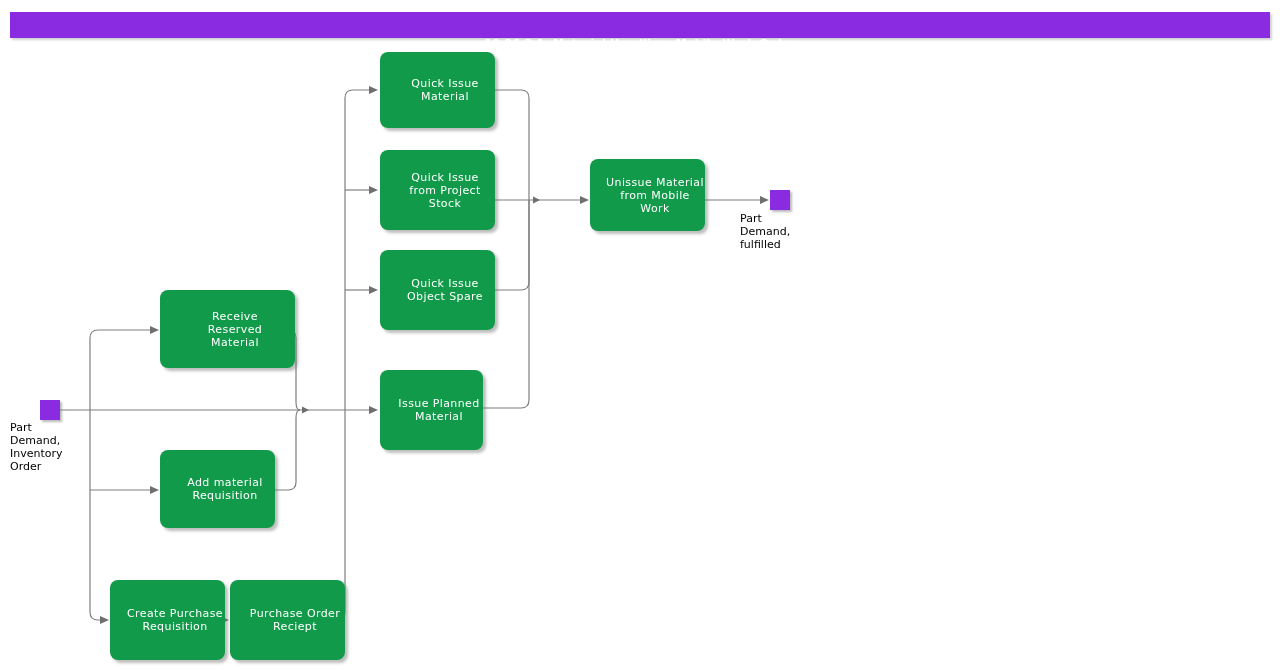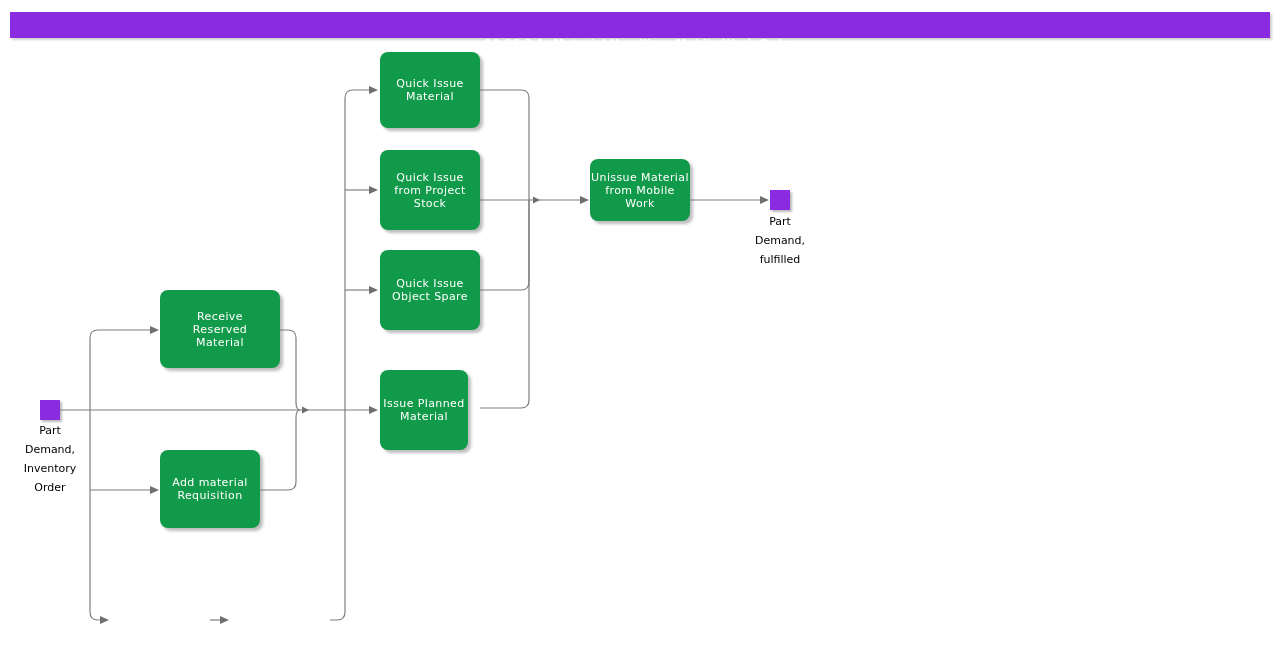--- a/index.html
+++ b/index.html
@@ -17,33 +17,34 @@
 
   svg.connectors{position:absolute;left:0;top:0;width:1280px;height:670px;}
   svg.connectors path{stroke:#7F7F7F;stroke-width:1.2;fill:none;}
   svg.connectors polygon{fill:#6F6F6F;stroke:none;}
 
   .task{
     position:absolute;background:#119A49;border-radius:8px;
     box-shadow:3px 3px 3px rgba(110,110,110,0.45);
     display:flex;align-items:center;justify-content:center;
     cursor:pointer;
+    padding-left:15px;
   }
   .task-label{
     color:#ffffff;font-size:11px;line-height:13px;letter-spacing:0.4px;
     text-align:center;white-space:pre;
   }
 
   .event-node{
     position:absolute;width:20px;height:20px;background:#8A2BE2;
     box-shadow:2px 2px 2px rgba(130,130,130,0.55);cursor:pointer;
   }
   .event-label{
-    position:absolute;color:#000000;font-size:11px;line-height:19px;
-    text-align:center;white-space:pre;width:80px;
+    position:absolute;color:#000000;font-size:11px;line-height:13px;
+    white-space:pre;width:80px;
   }
 </style>
 </head>
 <body>
 
 <div id="canvas">
 
   <div class="title-bar">
     <span>10.26.3.1. Material Handling, Mobile Work Order</span>
   </div>
@@ -119,23 +120,31 @@
     <span class="task-label">Receive
 Reserved
 Material</span>
   </div>
 
   <div class="task" style="left:160px;top:450px;width:100px;height:78px">
     <span class="task-label">Add material
 Requisition</span>
   </div>
 
+  <div class="task" style="left:110px;top:580px;width:100px;height:80px">
+    <span class="task-label">Create Purchase
+Requisition</span>
+  </div>
 
+  <div class="task" style="left:230px;top:580px;width:100px;height:80px">
+    <span class="task-label">Purchase Order
+Reciept</span>
+  </div>
 
-  <div class="task" style="left:590px;top:159px;width:100px;height:62px">
+  <div class="task" style="left:590px;top:159px;width:100px;height:72px">
     <span class="task-label">Unissue Material
 from Mobile
 Work</span>
   </div>
 
   <div class="event-node" style="left:40px;top:400px"></div>
   <div class="event-label" style="left:10px;top:421px">Part
 Demand,
 Inventory
 Order</div>

